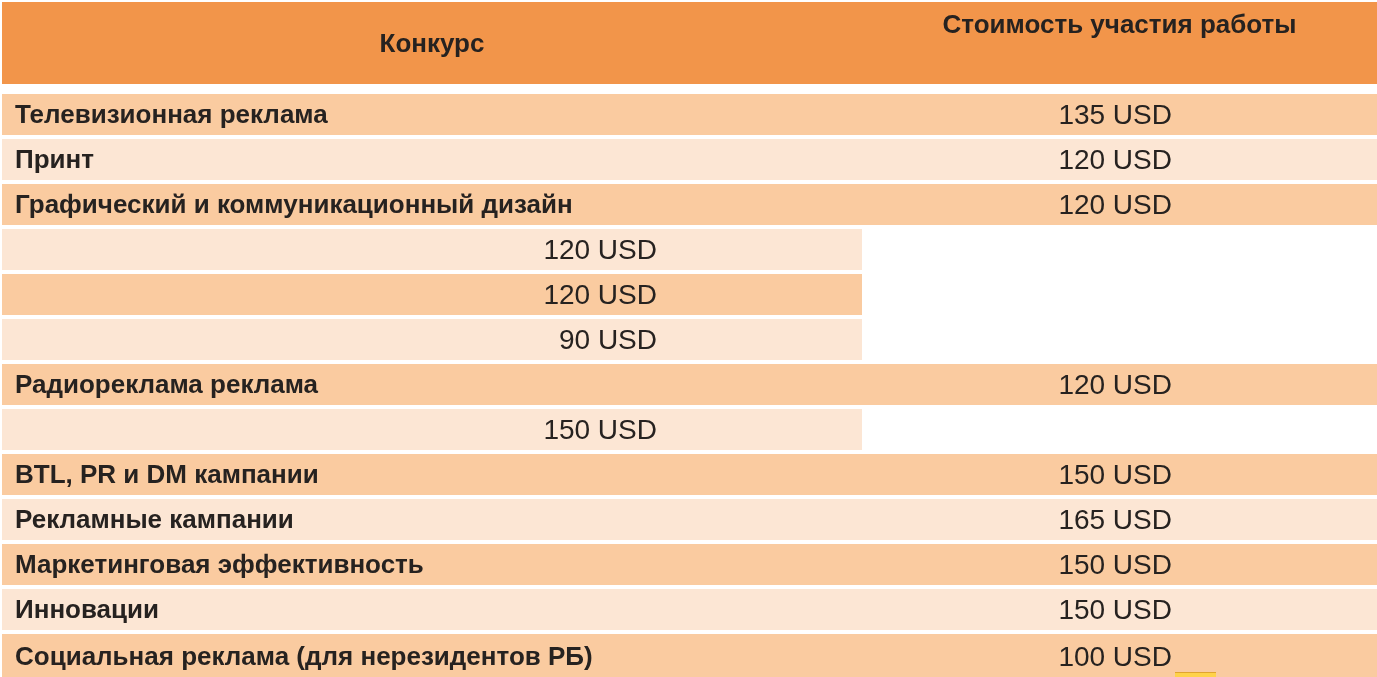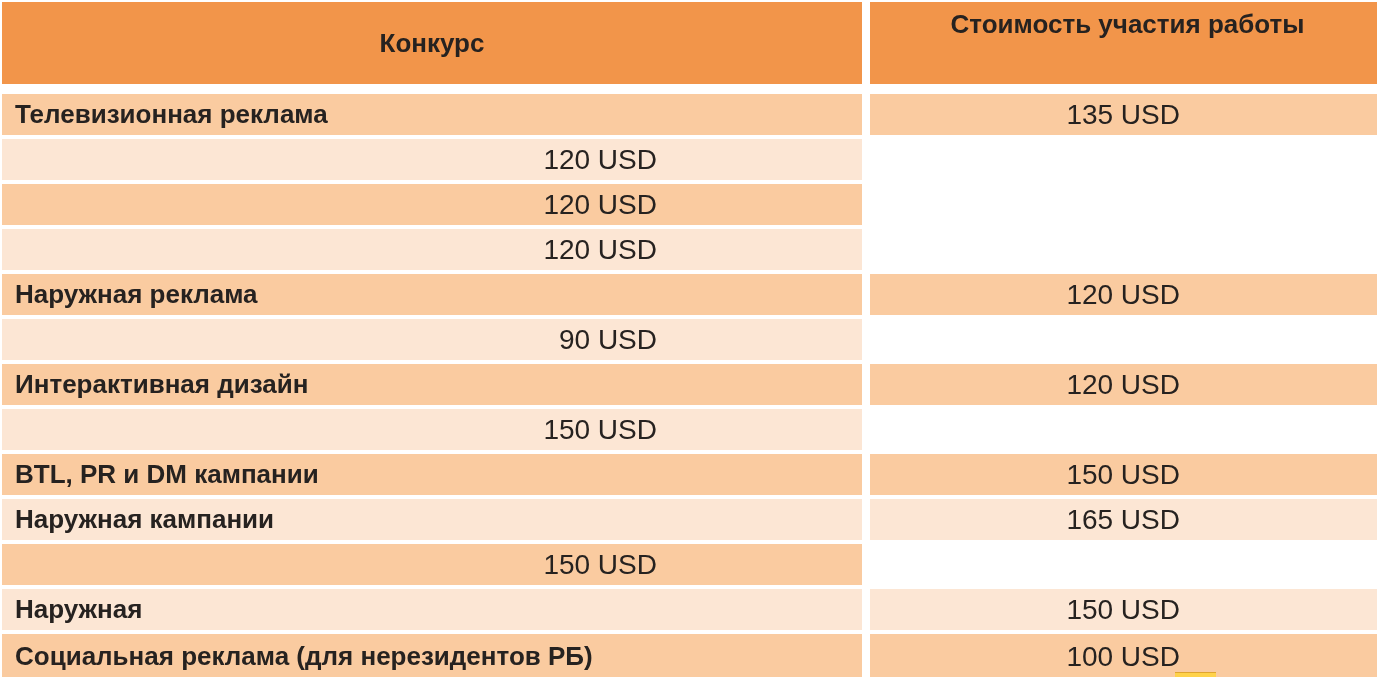--- a/index.html
+++ b/index.html
@@ -20,21 +20,21 @@
     left: 0;
     width: 1377px;
     height: 677px;
     box-sizing: border-box;
     padding: 2px 0 0 2px;
     overflow: hidden;
   }
   .grid-row {
     display: grid;
     grid-template-columns: 860px 515px;
-    column-gap: 8px;
+    column-gap: 0;
   }
   .header-row {
     height: 82px;
     margin-bottom: 10px;
   }
   .header-cell {
     background: var(--header-bg, #F2954A);
     color: var(--text-color, #262220);
     font-weight: bold;
     font-size: 26px;
@@ -93,55 +93,57 @@
   <div class="grid-row header-row">
     <div class="header-cell contest">Конкурс</div>
     <div class="header-cell price">Стоимость участия работы</div>
   </div>
 
   <div class="grid-row row dark">
     <div class="cell contest">Телевизионная реклама</div>
     <div class="cell price">135 USD</div>
   </div>
   <div class="grid-row row light">
+    <div class="cell contest">Принт</div>
+    <div class="cell price">120 USD</div>
+  </div>
+  <div class="grid-row row dark">
+    <div class="cell contest">Графический и коммуникационный дизайн</div>
+    <div class="cell price">120 USD</div>
+  </div>
+  <div class="grid-row row light">
     <div class="cell price">120 USD</div>
   </div>
   <div class="grid-row row dark">
     <div class="cell price">120 USD</div>
   </div>
   <div class="grid-row row light">
-    <div class="cell price">120 USD</div>
-  </div>
-  <div class="grid-row row dark">
-    <div class="cell contest">Наружная реклама</div>
-    <div class="cell price">120 USD</div>
-  </div>
-  <div class="grid-row row light">
     <div class="cell price">90 USD</div>
   </div>
   <div class="grid-row row dark">
-    <div class="cell contest">Интерактивная дизайн</div>
+    <div class="cell contest">Радиореклама реклама</div>
     <div class="cell price">120 USD</div>
   </div>
   <div class="grid-row row light">
     <div class="cell price">150 USD</div>
   </div>
   <div class="grid-row row dark">
     <div class="cell contest">BTL, PR и DM кампании</div>
     <div class="cell price">150 USD</div>
   </div>
   <div class="grid-row row light">
-    <div class="cell contest">Наружная кампании</div>
+    <div class="cell contest">Рекламные кампании</div>
     <div class="cell price">165 USD</div>
   </div>
   <div class="grid-row row dark">
+    <div class="cell contest">Маркетинговая эффективность</div>
     <div class="cell price">150 USD</div>
   </div>
   <div class="grid-row row light">
-    <div class="cell contest">Наружная</div>
+    <div class="cell contest">Инновации</div>
     <div class="cell price">150 USD</div>
   </div>
   <div class="grid-row row dark">
     <div class="cell contest">Социальная реклама (для нерезидентов РБ)</div>
     <div class="cell price">100 USD</div>
   </div>
 
 </div>
 
 <div class="bottom-artifact"></div>

